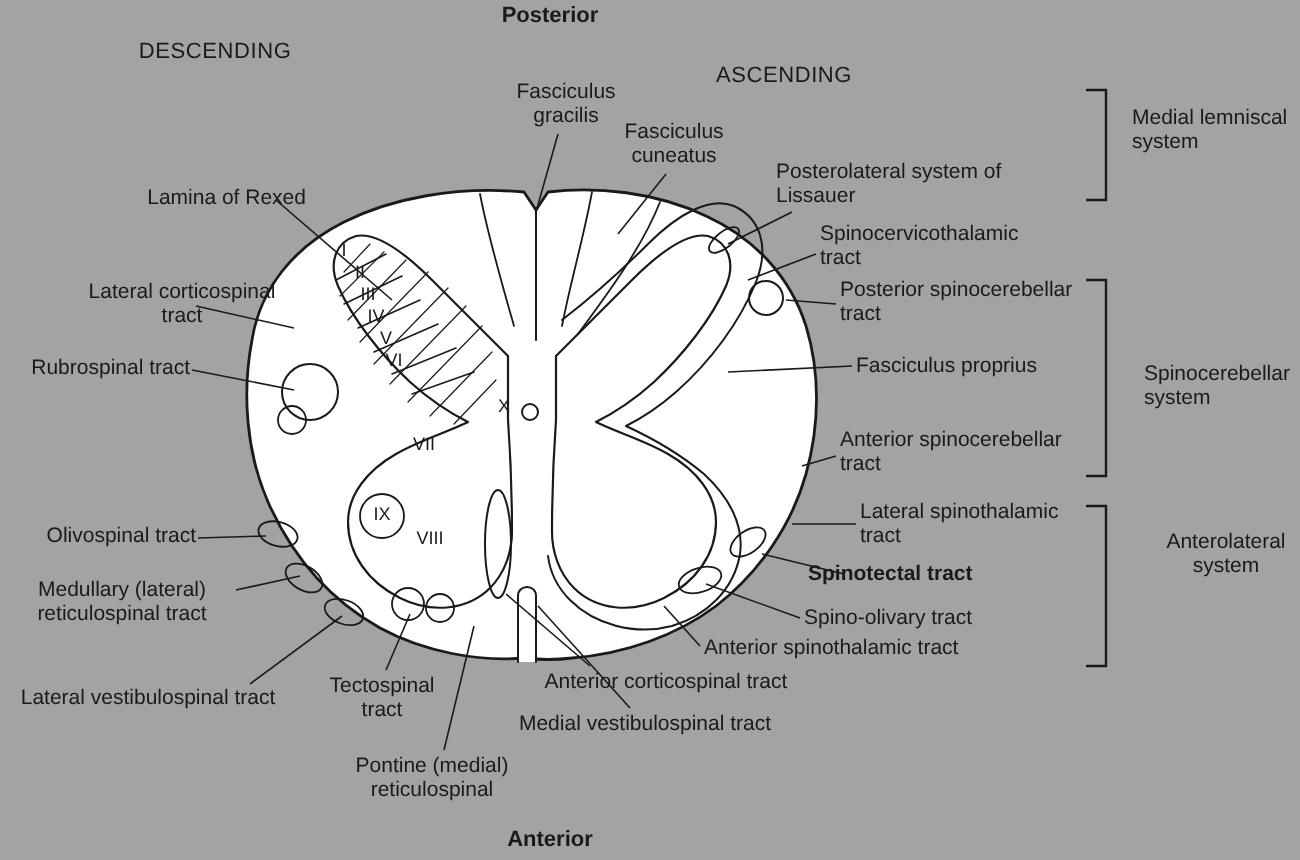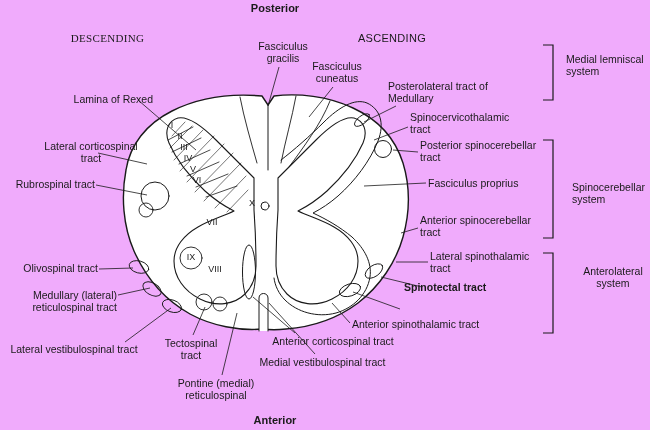--- a/index.html
+++ b/index.html
@@ -1,20 +1,20 @@
 <!DOCTYPE html>
 <html><head>
 <meta charset="utf-8">
 <style>
   html, body { margin: 0; padding: 0; background: #ffffff; }
   #diagram {
     position: relative;
     width: 650px;
     height: 430px;
-    background: #f0abfc;
+    background: #a3a3a3;
     font-family: "Liberation Sans", sans-serif;
     color: #1a1a1a;
     overflow: hidden;
   }
   #figure-svg { position: absolute; left: 0; top: 0; }
   .lbl {
     position: absolute;
     font-size: 10.5px;
     line-height: 1.18;
   }
@@ -149,45 +149,46 @@
 
     <g fill="none" stroke="#1a1a1a" stroke-width="1.2">
       <path d="M 543,45 H 553 V 100 H 543"></path>
       <path d="M 543,140 H 553 V 238 H 543"></path>
       <path d="M 543,253 H 553 V 333 H 543"></path>
     </g>
   </svg>
 
   <div class="lbl c bold nw" style="left:225px; top:2px;   width:100px;">Posterior</div>
   <div class="lbl c bold nw" style="left:225px; top:414px; width:100px;">Anterior</div>
-  <div class="lbl c caps nw" style="left:50px;  top:32px;  width:115px;font-family:Liberation Serif, serif;">DESCENDING</div>
+  <div class="lbl c caps nw" style="left:50px;  top:20px;  width:115px;">DESCENDING</div>
   <div class="lbl c caps nw" style="left:342px; top:32px;  width:100px;">ASCENDING</div>
 
   <div class="lbl c" style="left:252px; top:40px; width:62px;">Fasciculus gracilis</div>
   <div class="lbl c" style="left:306px; top:60px; width:62px;">Fasciculus cuneatus</div>
 
   <div class="lbl r nw" style="left:53px;  top:93px;  width:100px;">Lamina of Rexed</div>
   <div class="lbl c" style="left:0px;   top:140px; width:100px;padding-left:41px;">Lateral corticospinal tract</div>
   <div class="lbl r nw" style="left:5px;   top:178px; width:90px;">Rubrospinal tract</div>
   <div class="lbl r nw" style="left:12px;  top:262px; width:86px;">Olivospinal tract</div>
-  <div class="lbl c" style="left:5px;   top:289px; width:112px;text-align:right;">Medullary (lateral) reticulospinal tract</div>
+  <div class="lbl c" style="left:5px;   top:289px; width:112px;">Medullary (lateral) reticulospinal tract</div>
   <div class="lbl c nw" style="left:0px;   top:343px; width:148px;">Lateral vestibulospinal tract</div>
   <div class="lbl c" style="left:160px; top:337px; width:62px;">Tectospinal tract</div>
   <div class="lbl c" style="left:170px; top:377px; width:92px;">Pontine (medial) reticulospinal</div>
 
   <div class="lbl c nw" style="left:258px; top:335px; width:150px;">Anterior corticospinal tract</div>
   <div class="lbl c nw" style="left:250px; top:356px; width:145px;">Medial vestibulospinal tract</div>
 
-  <div class="lbl l" style="left:388px; top:80px;  width:120px;">Posterolateral tract of Medullary</div>
+  <div class="lbl l" style="left:388px; top:80px;  width:120px;">Posterolateral system of Lissauer</div>
   <div class="lbl l" style="left:410px; top:111px; width:112px;">Spinocervicothalamic tract</div>
   <div class="lbl l" style="left:420px; top:139px; width:132px;">Posterior spinocerebellar tract</div>
   <div class="lbl l nw" style="left:428px; top:177px; width:110px;">Fasciculus proprius</div>
   <div class="lbl l" style="left:420px; top:214px; width:126px;">Anterior spinocerebellar tract</div>
   <div class="lbl l" style="left:430px; top:250px; width:110px;">Lateral spinothalamic tract</div>
   <div class="lbl l nw" style="left:404px; top:281px; width:90px;font-weight:bold;">Spinotectal tract</div>
+  <div class="lbl l nw" style="left:402px; top:303px; width:95px;">Spino-olivary tract</div>
   <div class="lbl l nw" style="left:352px; top:318px; width:145px;">Anterior spinothalamic tract</div>
 
   <div class="lbl l" style="left:566px; top:53px;  width:90px;">Medial lemniscal system</div>
   <div class="lbl l" style="left:572px; top:181px; width:82px;">Spinocerebellar system</div>
   <div class="lbl l" style="left:578px; top:265px; width:70px;text-align:center;">Anterolateral system</div>
 
   <div class="num" style="left:163px; top:121px;">I</div>
   <div class="num" style="left:171px; top:132px;">II</div>
   <div class="num" style="left:175px; top:143px;">III</div>
   <div class="num" style="left:179px; top:154px;">IV</div>

